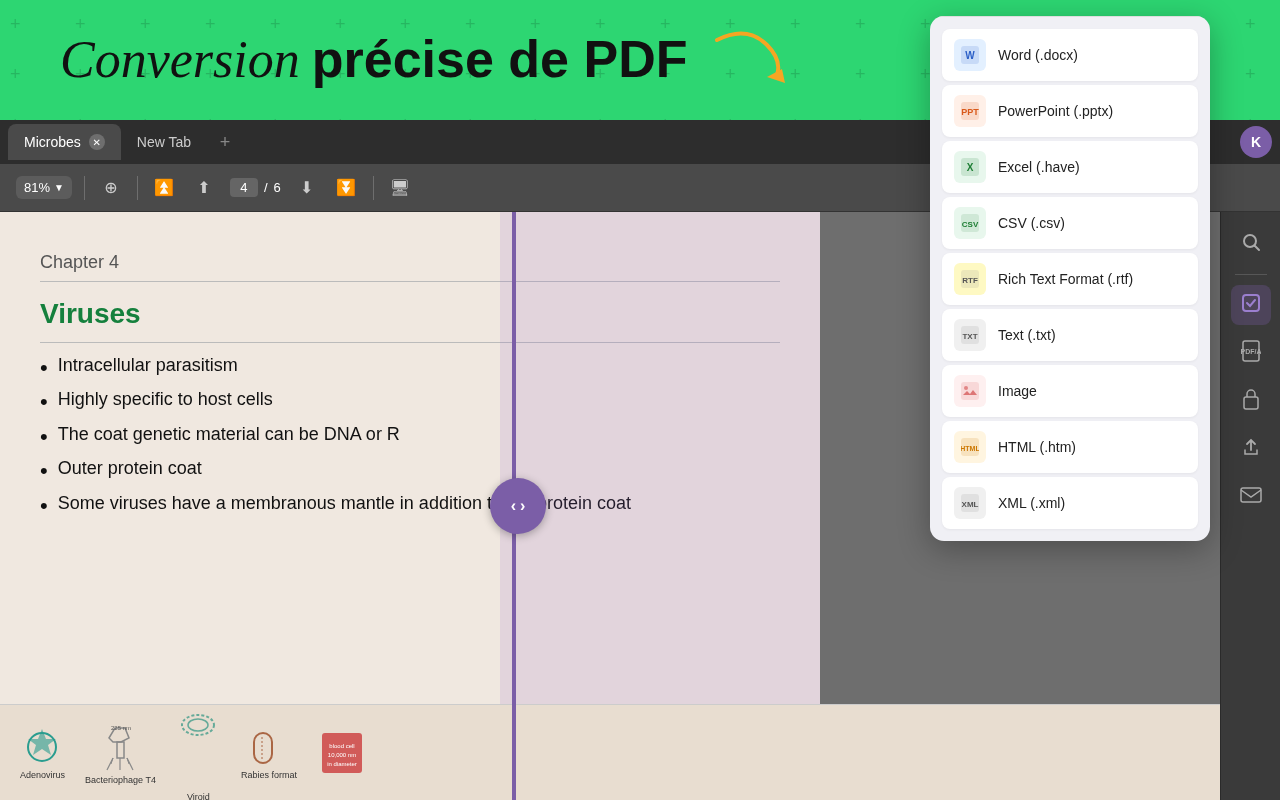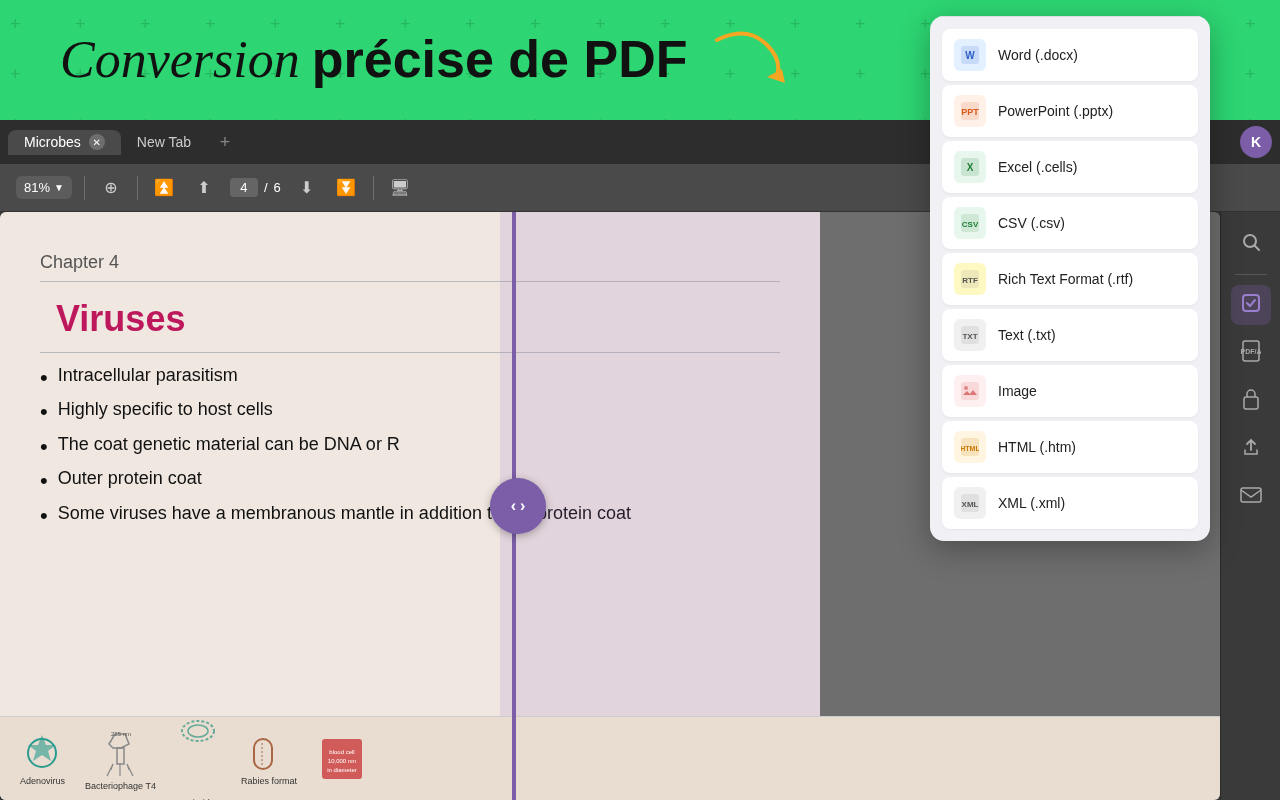--- a/index.html
+++ b/index.html
@@ -76,21 +76,21 @@
       align-items: center;
       background: #2d2d2d;
       height: 44px;
       padding: 0 8px;
     }
     .tab {
       display: flex;
       align-items: center;
       gap: 8px;
       padding: 0 16px;
-      height: 25px;
+      height: 36px;
       border-radius: 8px 8px 0 0;
       cursor: pointer;
       font-size: 14px;
       color: #ccc;
       text-align: center;
     }
     .tab.active {
       background: #4a4a4a;
       color: #fff;
     }
@@ -181,21 +181,20 @@
       flex: 1;
       overflow: hidden;
     }
 
     
     .pdf-content {
       flex: 1;
       background: #6e6e6e;
       position: relative;
       overflow: hidden;
-      border-radius: 6px;
     }
     .pdf-page {
       position: absolute;
       top: 0; left: 0;
       width: 820px;
       bottom: 0;
       background: #f0e8e0;
       padding: 30px 40px;
       overflow: hidden;
     }
@@ -245,24 +244,24 @@
       color: #555;
       margin-bottom: 8px;
       padding-top: 10px;
     }
     .section-divider {
       height: 1px;
       background: #bbb;
       margin: 8px 0;
     }
     .viruses-title {
-      font-size: 36px;
+      font-size: 28px;
       font-weight: 800;
-      color: #be185d;
-      margin: 16px 16px 12px;
+      color: #15803d;
+      margin: 16px 0 12px;
     }
     .bullet-list {
       list-style: none;
       padding: 0;
     }
     .bullet-list li {
       font-size: 18px;
       color: #111;
       padding: 4px 0;
       display: flex;
@@ -273,21 +272,21 @@
       content: '•';
       font-size: 22px;
       line-height: 1.2;
     }
 
     
     .pdf-bottom {
       position: absolute;
       bottom: 0;
       left: 0; right: 0;
-      height: 84px;
+      height: 96px;
       background: #e8ddd0;
       display: flex;
       align-items: center;
       gap: 20px;
       padding: 0 20px;
       border-top: 1px solid #ccc;
     }
 
     
     .right-sidebar {
@@ -767,21 +766,21 @@
       <span>PowerPoint (.pptx)</span>
     </div>
 
     <div class="export-item">
       <div class="export-icon icon-excel">
         <svg width="18" height="18" viewBox="0 0 18 18">
             <rect width="18" height="18" rx="3" fill="#1e7e34" opacity="0.15"></rect>
             <text x="9" y="13" font-size="10" font-weight="bold" fill="#1e7e34" text-anchor="middle">X</text>
           </svg>
       </div>
-      <span>Excel (.cells)</span>
+      <span>Excel (.have)</span>
     </div>
 
     <div class="export-item">
       <div class="export-icon icon-csv">
         <svg width="18" height="18" viewBox="0 0 18 18">
             <rect width="18" height="18" rx="3" fill="#1e7e34" opacity="0.12"></rect>
             <text x="9" y="13" font-size="8" font-weight="bold" fill="#1e7e34" text-anchor="middle">CSV</text>
           </svg>
       </div>
       <span>CSV (.csv)</span>

